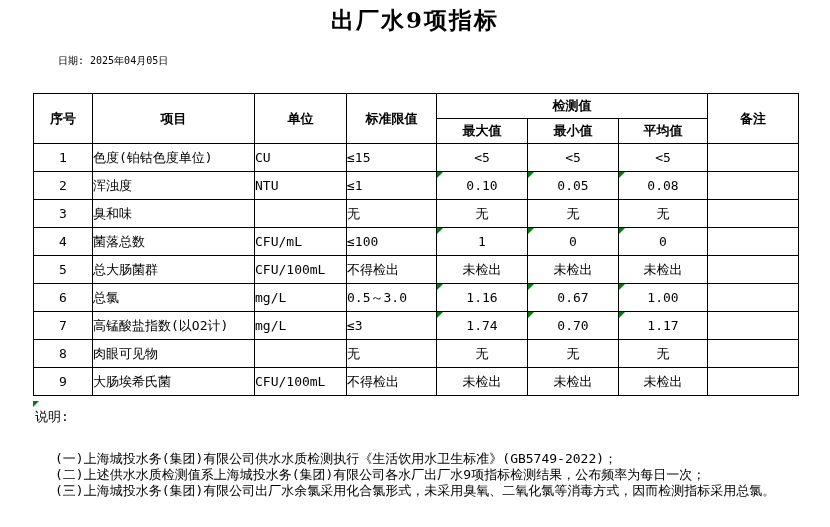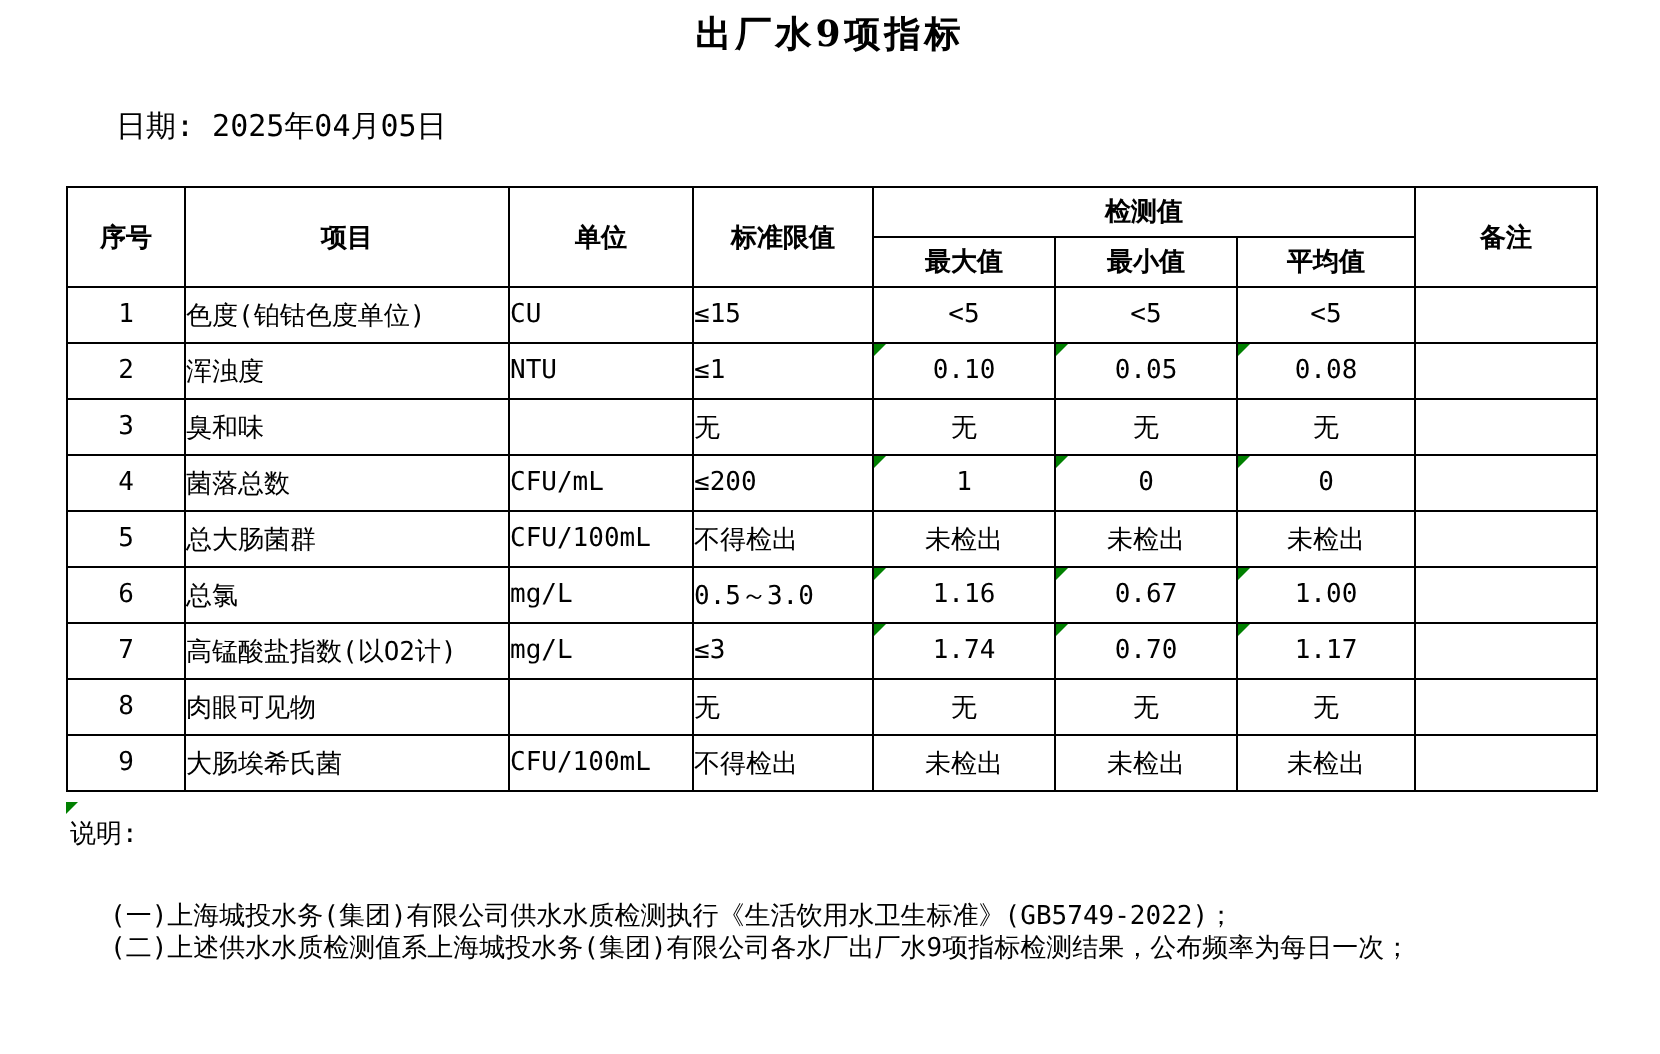--- a/index.html
+++ b/index.html
@@ -8,26 +8,26 @@
     background: #ffffff;
     position: relative;
     font-family: "DejaVu Sans Mono", "DejaVu Sans", monospace;
     color: #000000;
     overflow: hidden;
   }
   .title {
     position: absolute; top: 5px; left: 0; width: 830px;
     text-align: center;
     font-family: "DejaVu Serif", serif;
-    font-size: 18px; font-weight: bold;
+    font-size: 23px; font-weight: bold;
     letter-spacing: 2px;
   }
   .date {
     position: absolute; left: 58px; top: 54px;
-    font-size: 15px;
+    font-size: 10px;
     text-align: center;
   }
   table.report {
     position: absolute; left: 33px; top: 93px;
     border-collapse: collapse;
     table-layout: fixed;
     width: 765px;
   }
   table.report th, table.report td {
     border: 1px solid #000000;
@@ -130,21 +130,21 @@
       <td class="al">无</td>
       <td class="ac">无</td>
       <td class="ac">无</td>
       <td class="ac">无</td>
       <td class="ac"></td>
     </tr>
     <tr>
       <td class="ac">4</td>
       <td class="al">菌落总数</td>
       <td class="al">CFU/mL</td>
-      <td class="al">≤200</td>
+      <td class="al">≤100</td>
       <td class="ac flag">1</td>
       <td class="ac flag">0</td>
       <td class="ac flag">0</td>
       <td class="ac"></td>
     </tr>
     <tr>
       <td class="ac">5</td>
       <td class="al">总大肠菌群</td>
       <td class="al">CFU/100mL</td>
       <td class="al">不得检出</td>
@@ -195,13 +195,14 @@
     </tr>
   </tbody>
 </table>
 
 <div class="stray-flag"></div>
 
 <div class="notes-label">说明:</div>
 <div class="notes">
   <div>(一)上海城投水务(集团)有限公司供水水质检测执行《生活饮用水卫生标准》(GB5749-2022)；</div>
   <div>(二)上述供水水质检测值系上海城投水务(集团)有限公司各水厂出厂水9项指标检测结果，公布频率为每日一次；</div>
+  <div>(三)上海城投水务(集团)有限公司出厂水余氯采用化合氯形式，未采用臭氧、二氧化氯等消毒方式，因而检测指标采用总氯。</div>
 </div>
 
 </body></html>

